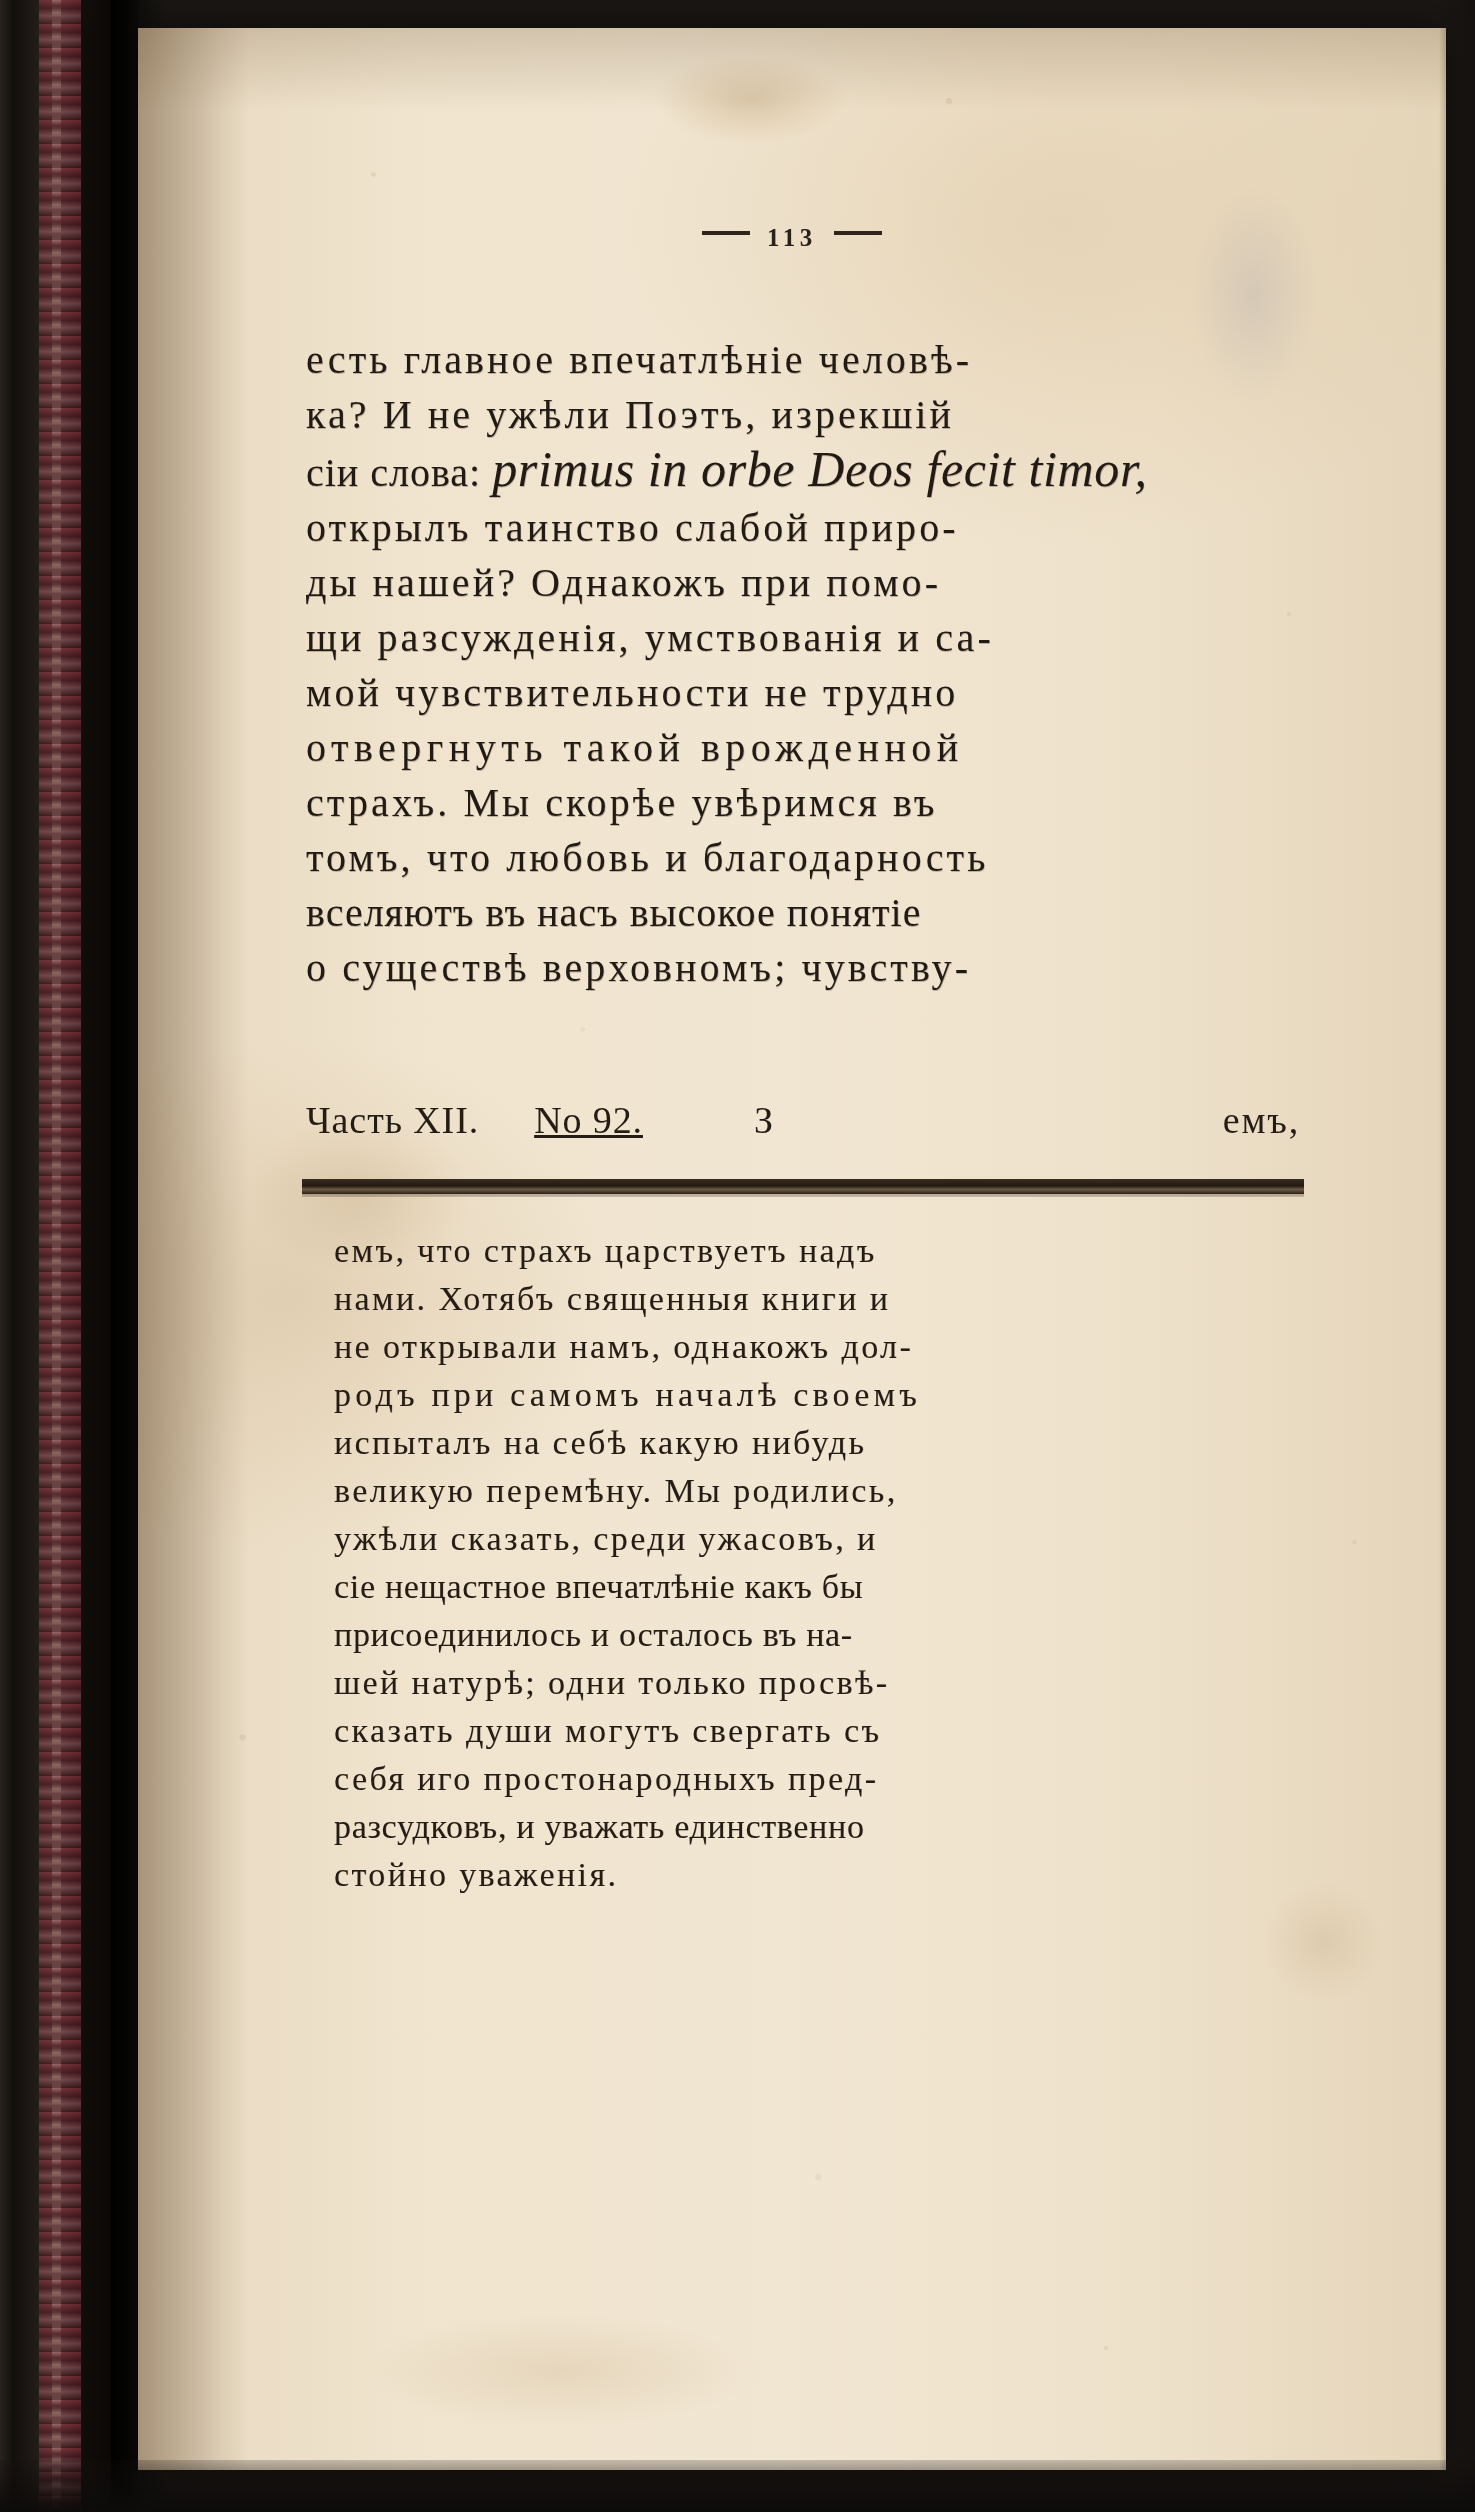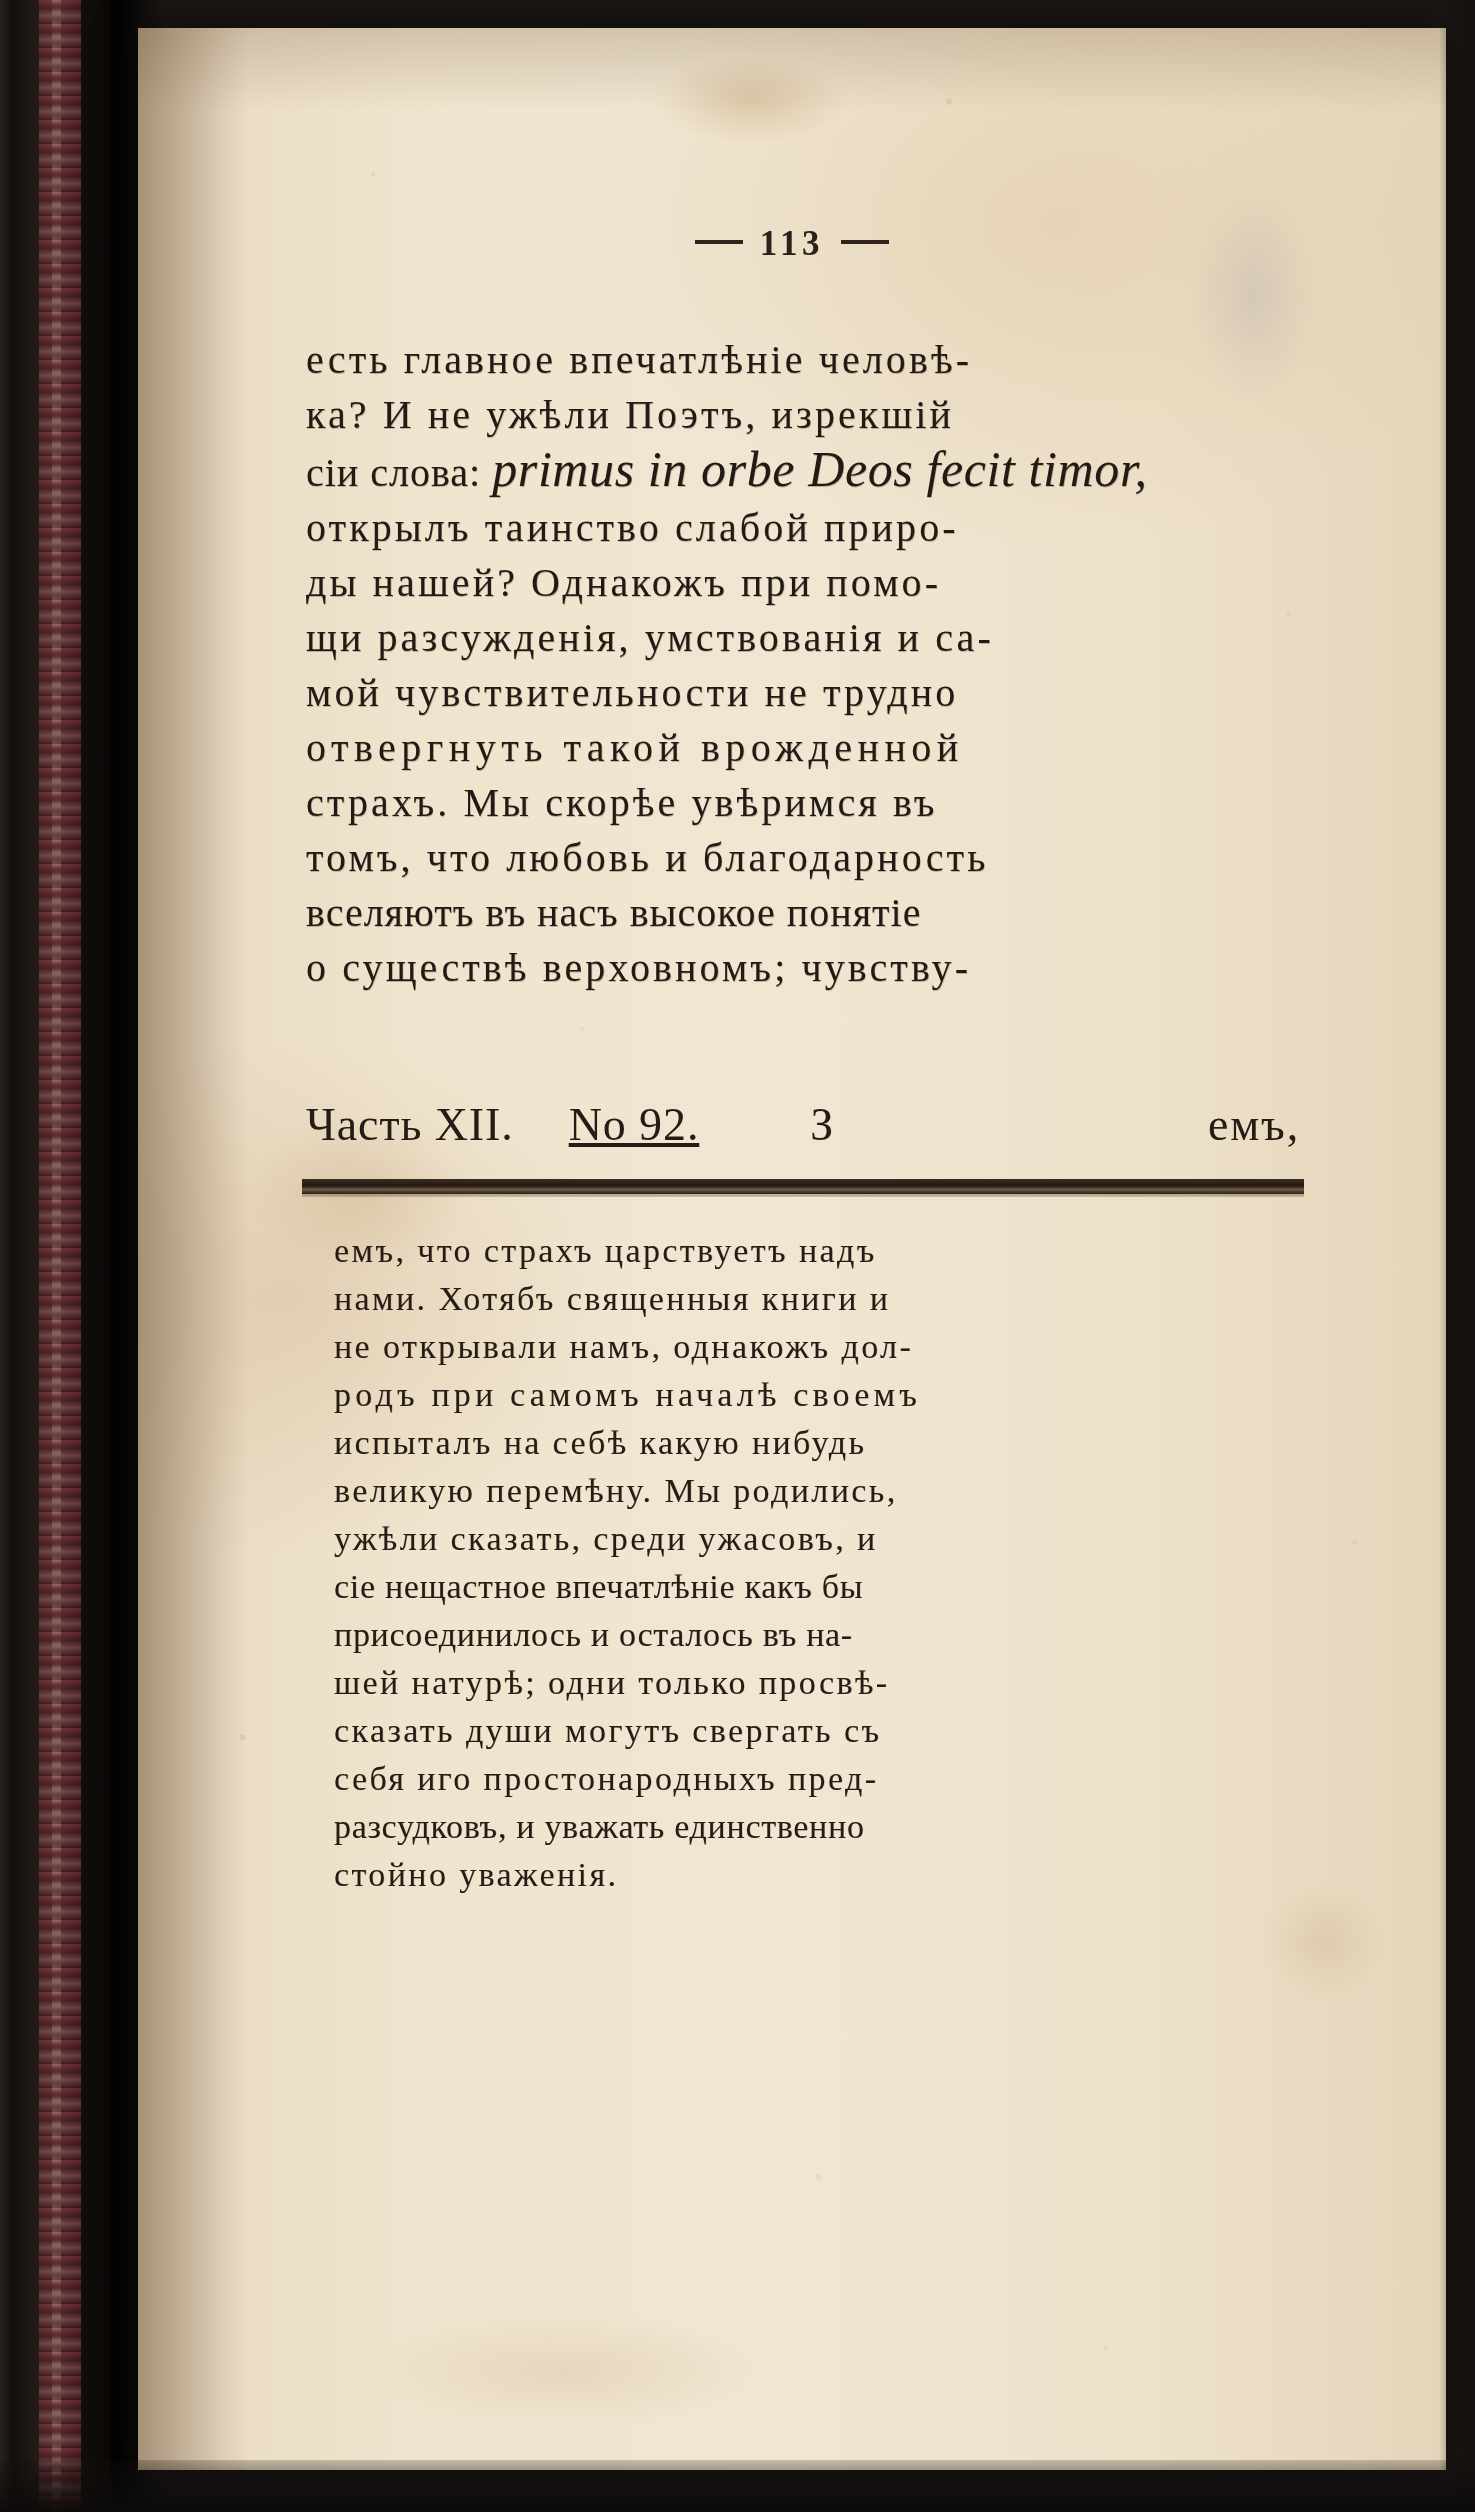--- a/index.html
+++ b/index.html
@@ -122,21 +122,21 @@
     left: 0; top: 0; right: 0; bottom: 0;
     padding: 0;
   }
 
   .folio {
     position: absolute;
     top: 196px;
     left: 0; right: 0;
     text-align: center;
     font-family: "Liberation Serif", serif;
-    font-size: 35px;
+    font-size: 25px;
     letter-spacing: 4.6px;
     color: #2a211a;
     font-weight: 700;
   }
   .folio .rule {
     display: inline-block;
     width: 48px; height: 3.7px;
     background: #2f251d;
     vertical-align: 11px;
     margin: 0 16.6px;
@@ -168,21 +168,21 @@
 
   
   .sigline {
     position: absolute;
     left: 168px;
     top: 1070px;
     width: 994px;
     display: flex;
     align-items: baseline;
     font-family: "Liberation Serif", serif;
-    font-size: 46px;
+    font-size: 38px;
     color: #241c15;
     letter-spacing: 0.9px;
   }
   .sigline .sig { white-space: nowrap; }
   .sigline .num {
     margin-left: 55px;
     white-space: nowrap;
     text-decoration: underline;
   }
   .sigline .sheet {

